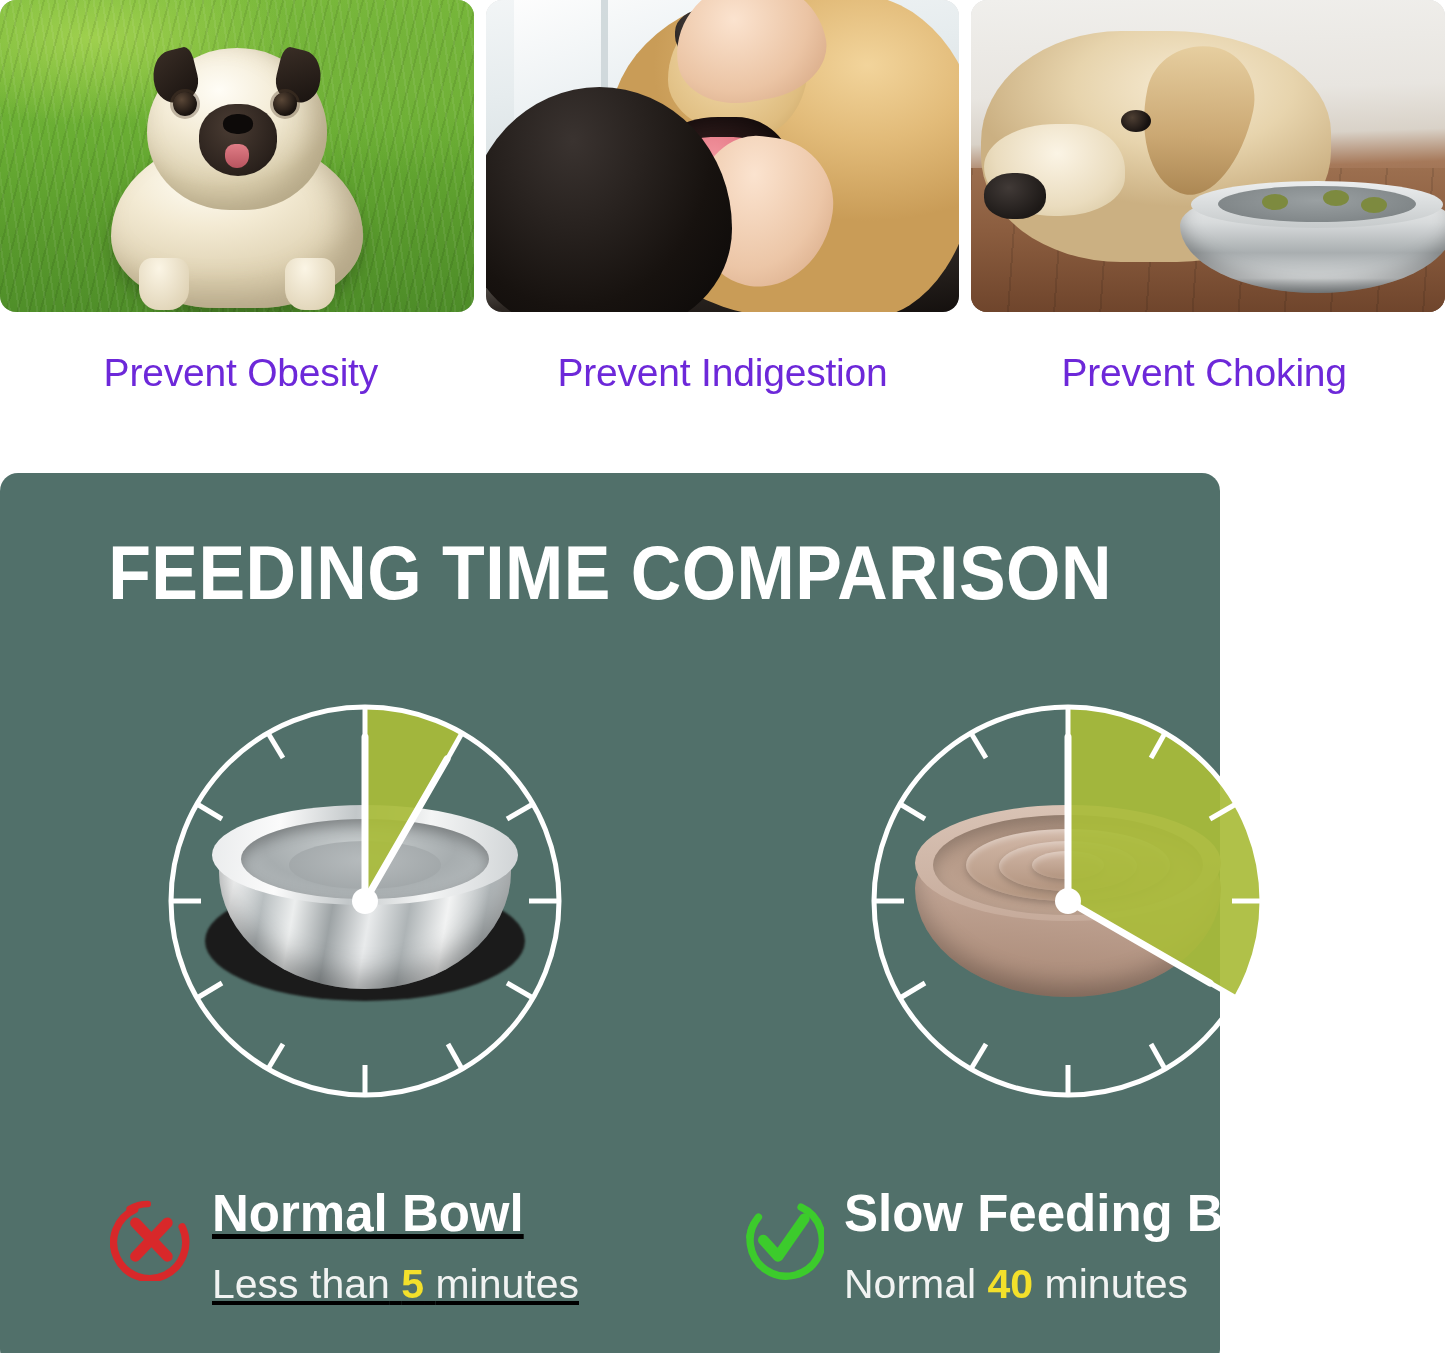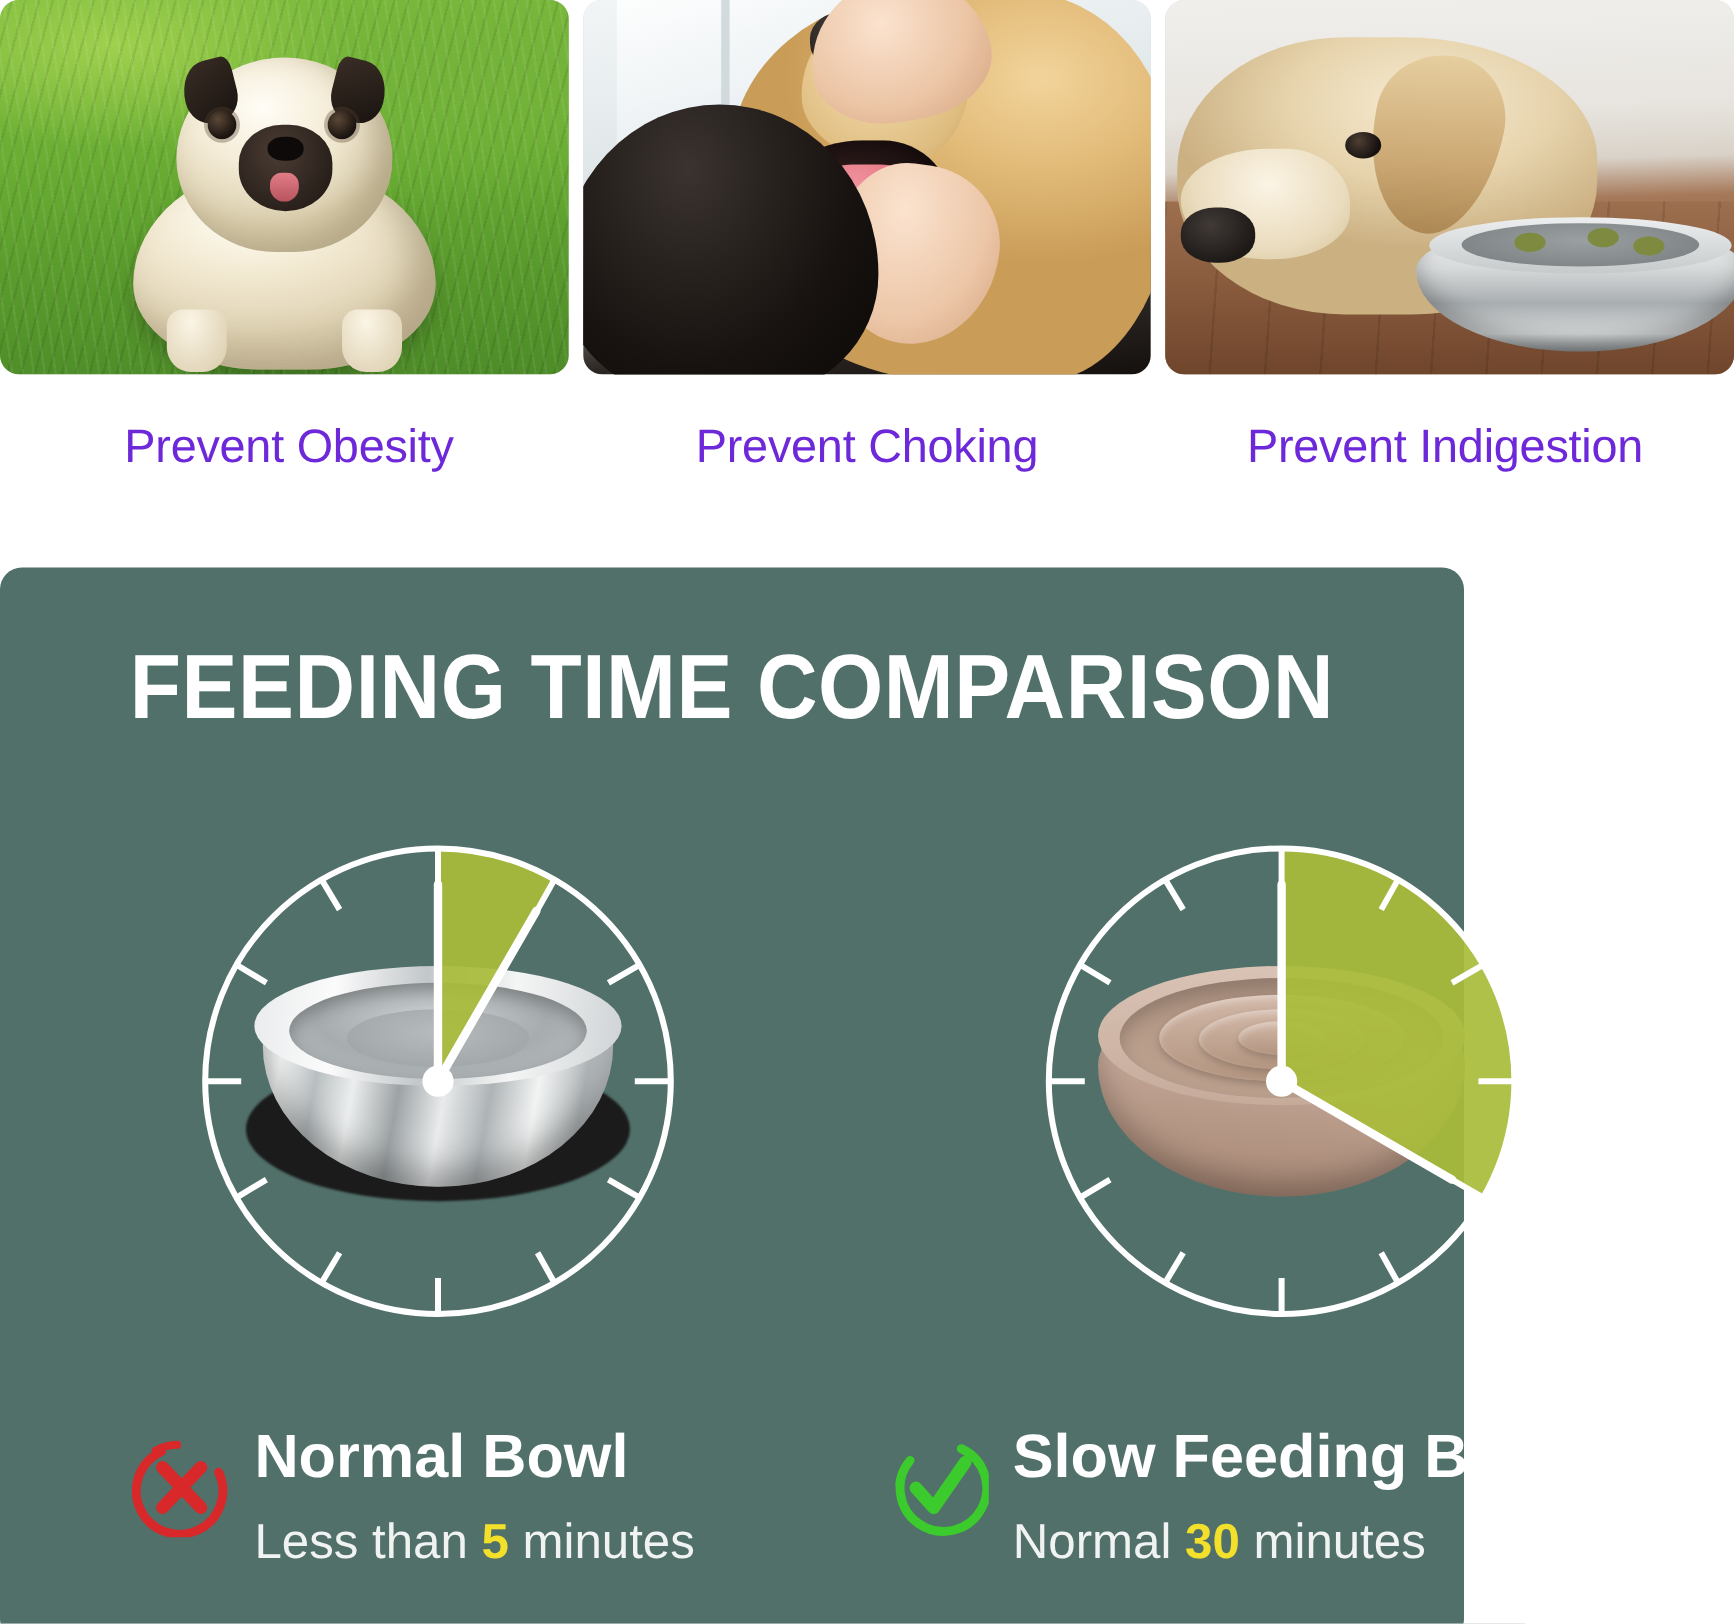--- a/index.html
+++ b/index.html
@@ -426,21 +426,21 @@
     width: 100%;
     height: 140px;
   }
   .label-block {
     position: absolute;
     top: 0;
     display: flex;
     align-items: flex-start;
     gap: 20px;
   }
-  .label-block.left  { left: 110px; }
+  .label-block.left  { left: 110px; text-decoration: underline; }
   .label-block.right { left: 742px; }
   .mark {
     width: 82px; height: 82px;
     flex: 0 0 82px;
     margin-top: 16px;
   }
   .label-text { padding-top: 4px; }
   .label-title {
     color: #ffffff;
     font-size: 51px;
@@ -513,22 +513,22 @@
       <div class="p3-bowl-inner"></div>
       <div class="p3-kibble" style="left:30%;top:6%;"></div>
       <div class="p3-kibble" style="left:52%;top:3%;"></div>
       <div class="p3-kibble" style="left:66%;top:9%;"></div>
     </div>
   </div>
 </div>
 
 <div class="caption-row">
   <div class="caption">Prevent Obesity</div>
+  <div class="caption">Prevent Indigestion</div>
   <div class="caption">Prevent Choking</div>
-  <div class="caption">Prevent Indigestion</div>
 </div>
 
 <div class="panel">
 
   <div class="panel-title">FEEDING TIME COMPARISON</div>
 
   <div class="clock left">
     <div class="bowl-layer">
       <div class="sbowl-base"></div>
       <div class="sbowl-body"></div>
@@ -615,18 +615,18 @@
     </div>
 
     <div class="label-block right">
       <svg class="mark" viewBox="0 0 100 100">
         <path d="M72 10 A44 44 0 1 1 20 22" fill="none" stroke="#3ccb2c" stroke-width="9" stroke-linecap="round"></path>
         <path d="M14 30 A44 44 0 0 0 9 46" fill="none" stroke="#3ccb2c" stroke-width="8" stroke-linecap="round"></path>
         <path d="M26 50 L44 70 L76 24" fill="none" stroke="#3ccb2c" stroke-width="13" stroke-linecap="round" stroke-linejoin="round"></path>
       </svg>
       <div class="label-text">
         <div class="label-title">Slow Feeding Bowl</div>
-        <div class="label-sub"><span>Normal</span> <span class="hl">30</span> <span>minutes</span></div>
+        <div class="label-sub"><span>Normal</span> <span class="hl">40</span> <span>minutes</span></div>
       </div>
     </div>
 
   </div>
 </div>
 
 </body></html>

